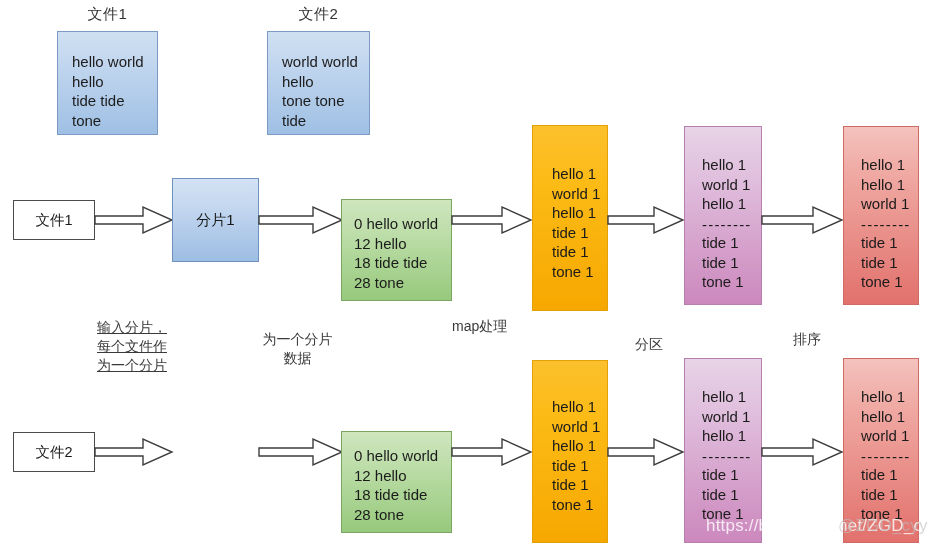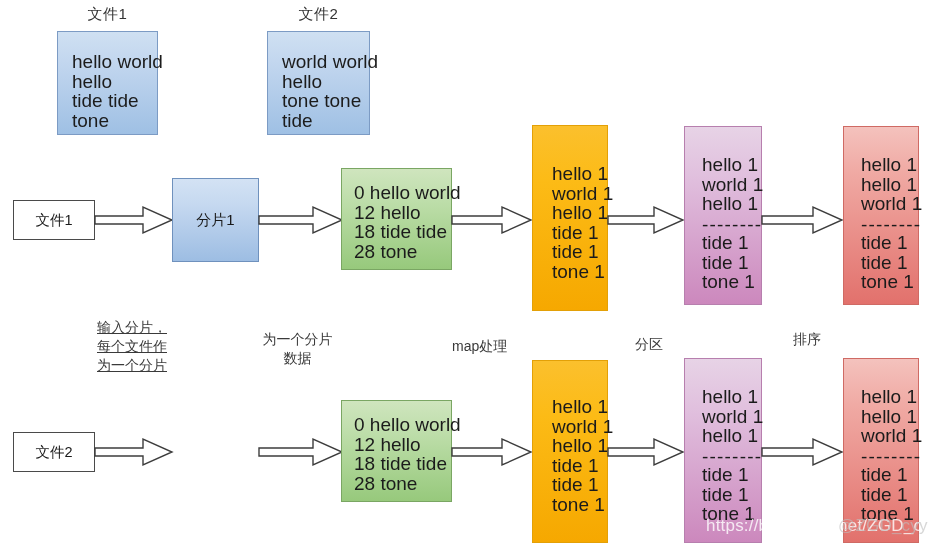--- a/index.html
+++ b/index.html
@@ -20,21 +20,21 @@
 
   
   .box{
     box-sizing:border-box;
     display:block;
     padding:0;
   }
   .box .lines{
     position:absolute;
     left:0;right:0;
-    font-size:19px;
+    font-size:15px;
     line-height:19.5px;
     white-space:pre;
   }
 
   
   .doc-blue{
     border:1px solid #7c9bc4;
     background:linear-gradient(to bottom,#cfe0f2 0%,#c3d7ef 28%,#9fc0e4 100%);
   }
   .doc-blue .lines{left:14px;top:20px;color:#1c1c1c;}
@@ -52,20 +52,21 @@
     border:1px solid #6f91bd;
     background:linear-gradient(to bottom,#d3e2f4 0%,#c6d9f0 30%,#9dbde3 100%);
     display:flex;align-items:center;justify-content:center;
     font-size:15px;color:#1a1a1a;
   }
 
   
   .green{
     border:1px solid #7aa663;
     background:linear-gradient(to bottom,#cfe5be 0%,#bcdda8 35%,#97c97c 100%);
+    margin-top:31px;
   }
   .green .lines{left:12px;top:14px;color:#1b1b1b;}
 
   
   .orange{
     border:1px solid #e3a007;
     background:linear-gradient(to bottom,#fbc02d 0%,#fcbb16 30%,#f6a800 100%);
   }
   .orange .lines{left:19px;color:#1b1b1b;}
 
@@ -205,21 +206,21 @@
     <div class="lines" style="top:106px;">tide 1
 tide 1
 tone 1</div>
   </div>
 
   <div class="abs stage-label" style="left:72px;top:318px;width:120px;text-decoration:underline;">输入分片，
 每个文件作
 为一个分片</div>
   <div class="abs stage-label" style="left:240px;top:330px;width:115px;">为一个分片
 数据</div>
-  <div class="abs stage-label" style="left:452px;top:337px;width:62px;text-align:left;">map处理</div>
+  <div class="abs stage-label" style="left:452px;top:317px;width:62px;text-align:left;">map处理</div>
   <div class="abs stage-label" style="left:628px;top:335px;width:42px;">分区</div>
   <div class="abs stage-label" style="left:786px;top:330px;width:42px;">排序</div>
 
   <div class="abs file-white" style="left:13px;top:432px;width:82px;height:40px;">
     <span>文件2</span>
   </div>
 
   <div class="arrow" style="left:95px;top:438px;">
     <svg width="78" height="28" viewBox="0 0 78 28">
       <polygon points="0,10 48,10 48,1 77,14 48,27 48,18 0,18" fill="#ffffff" stroke="#3d3d3d" stroke-width="1.4"></polygon>

